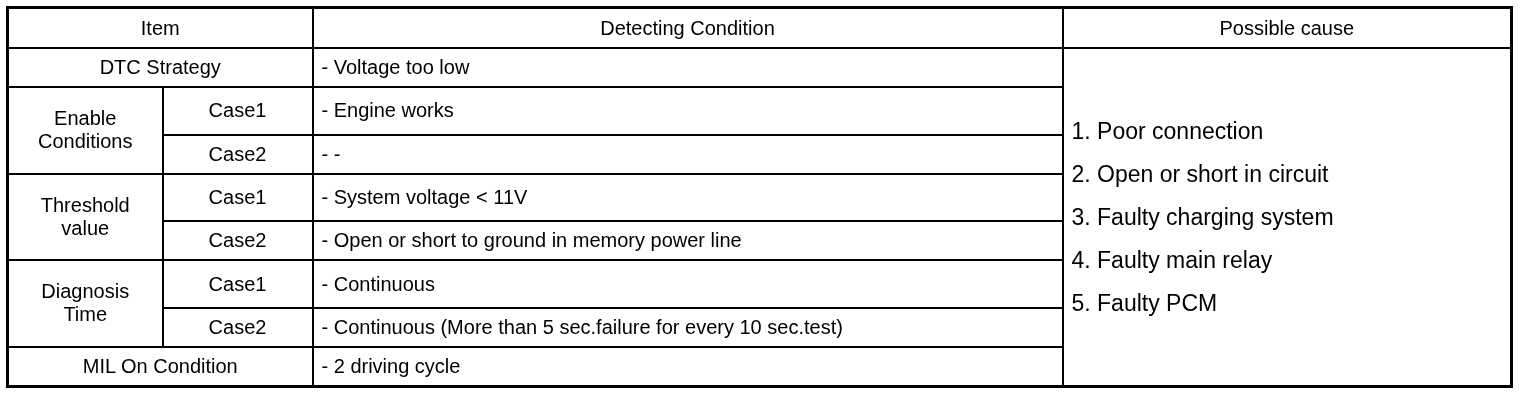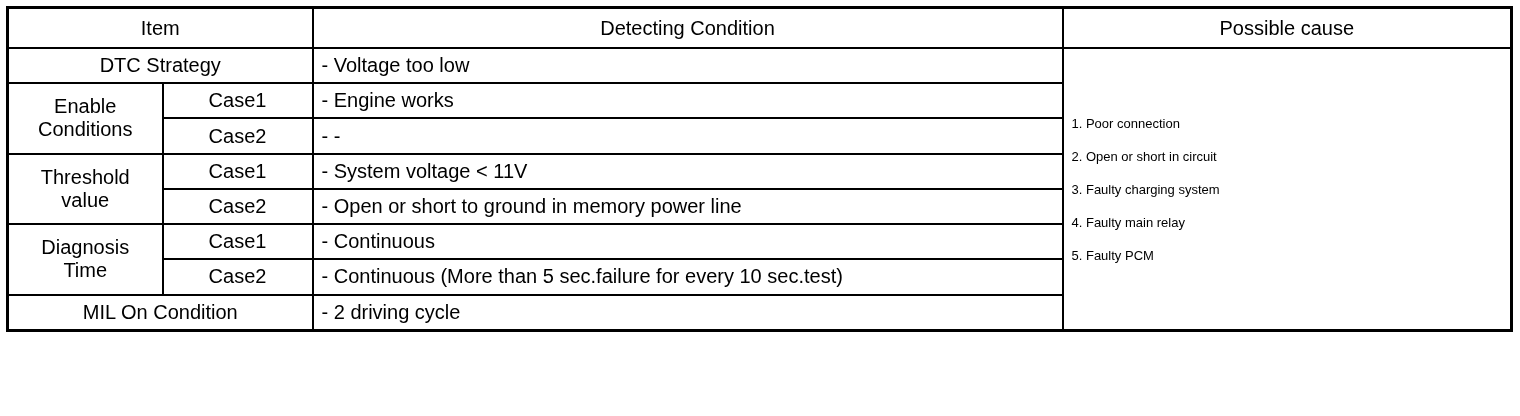--- a/index.html
+++ b/index.html
@@ -14,21 +14,21 @@
   #page {
     width: 1520px;
     height: 416px;
     position: relative;
     box-sizing: border-box;
     padding: 6px 10px 6px 6px;
   }
   table.dtc {
     border-collapse: collapse;
     width: 1504px;
-    height: 326px;
+    height: 382px;
     table-layout: fixed;
     border: 3px solid #000;
   }
   table.dtc td, table.dtc th {
     border: 2px solid #000;
     padding: 0 8px;
     font-weight: normal;
     font-size: 20px;
     vertical-align: middle;
   }
@@ -59,21 +59,21 @@
     text-align: left;
     vertical-align: middle;
     padding-left: 12px;
   }
   .cause-list {
     list-style: none;
     margin: 0;
     padding: 0;
   }
   .cause-list li {
-    font-size: 13px;
+    font-size: 23px;
     line-height: 1.0;
     padding: 10px 0;
   }
   .col-item { width: 155px; }
   .col-case { width: 150px; }
   .col-cond { width: 750px; }
   .col-cause { width: 449px; }
 </style>
 </head>
 <body>

